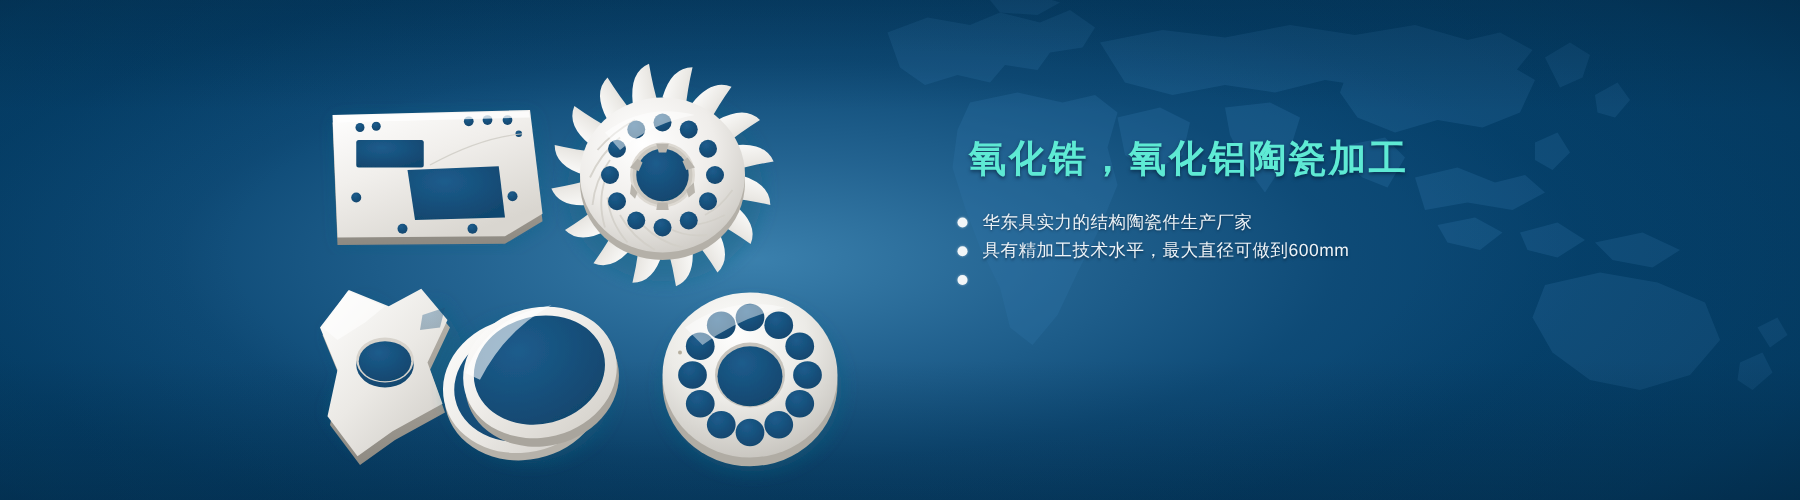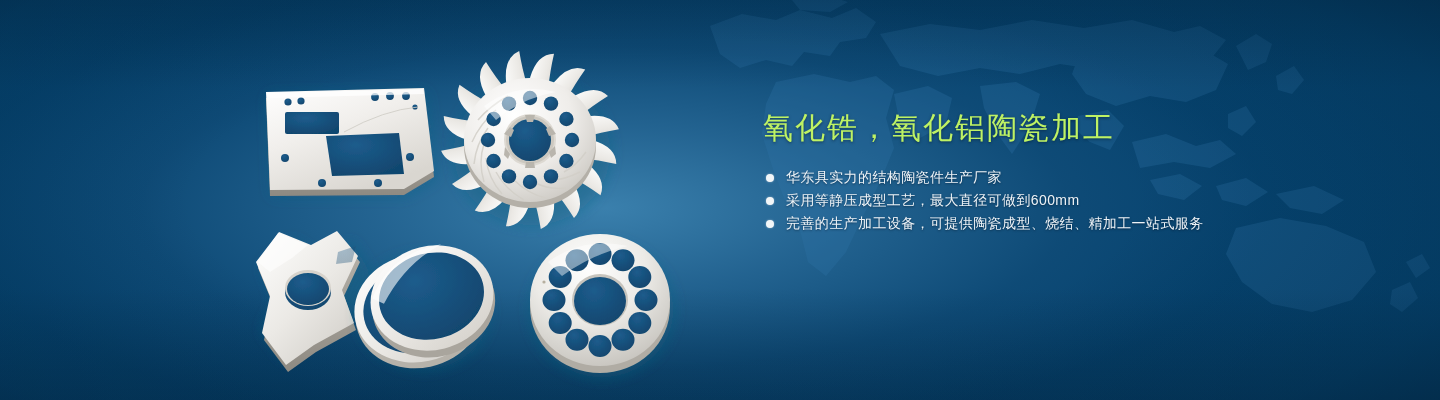--- a/index.html
+++ b/index.html
@@ -78,26 +78,26 @@
   }
 
   
   .copy {
     position: absolute;
     left: 763px;
     top: 108px;
     width: 620px;
   }
   .headline {
-    color: #bef264;
+    color: #5eead4;
     font-size: 30px;
     line-height: 40px;
     letter-spacing: 2px;
-    font-weight: 400;
-    margin: 0 0 18px 0;
+    font-weight: 700;
+    margin: 0 0 18px 12px;
     text-shadow: 0 1px 3px rgba(0,20,40,0.55);
     white-space: nowrap;
   }
   .bullets {
     list-style: none;
     margin: 0;
     padding: 0;
   }
   .bullet-row {
     display: flex;
@@ -418,22 +418,21 @@
   <div class="copy">
     <h1 class="headline">氧化锆，氧化铝陶瓷加工</h1>
 
     <ul class="bullets">
       <li class="bullet-row">
         <span class="bullet-dot"></span>
         <span class="bullet-text">华东具实力的结构陶瓷件生产厂家</span>
       </li>
       <li class="bullet-row">
         <span class="bullet-dot"></span>
-        <span class="bullet-text">采用等静压成型工艺，最大直径可做到600mm</span>
+        <span class="bullet-text">具有精加工技术水平，最大直径可做到600mm</span>
       </li>
       <li class="bullet-row">
         <span class="bullet-dot"></span>
-        <span class="bullet-text">完善的生产加工设备，可提供陶瓷成型、烧结、精加工一站式服务</span>
       </li>
     </ul>
   </div>
 
 </div>
 
 </body></html>

